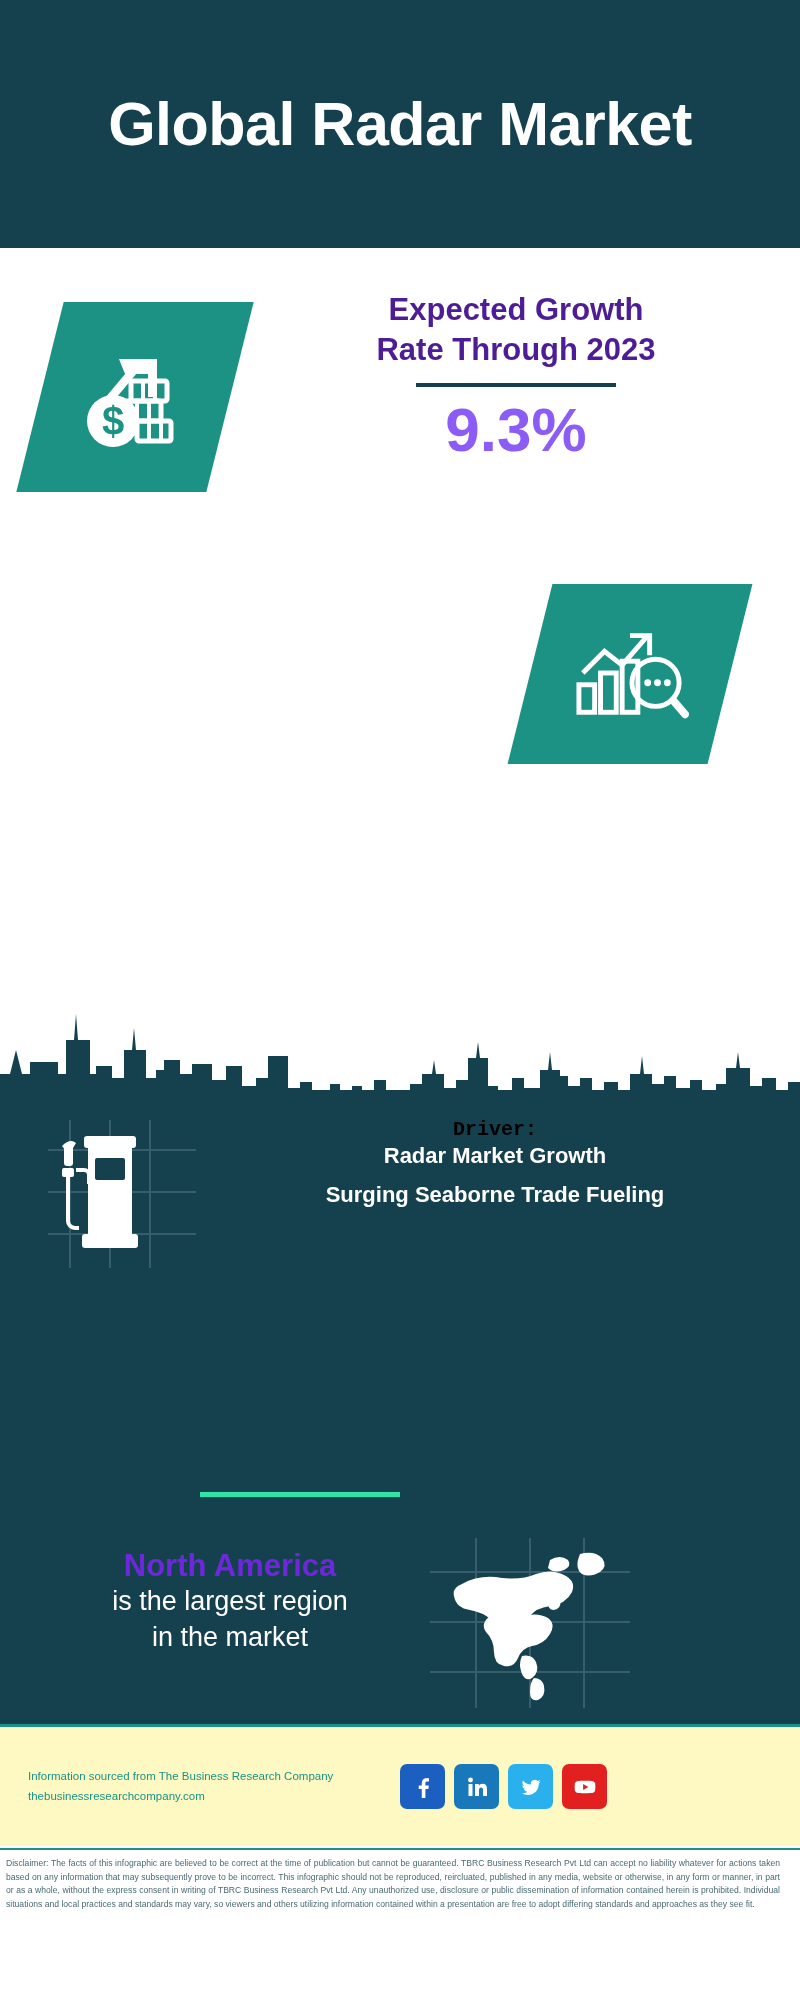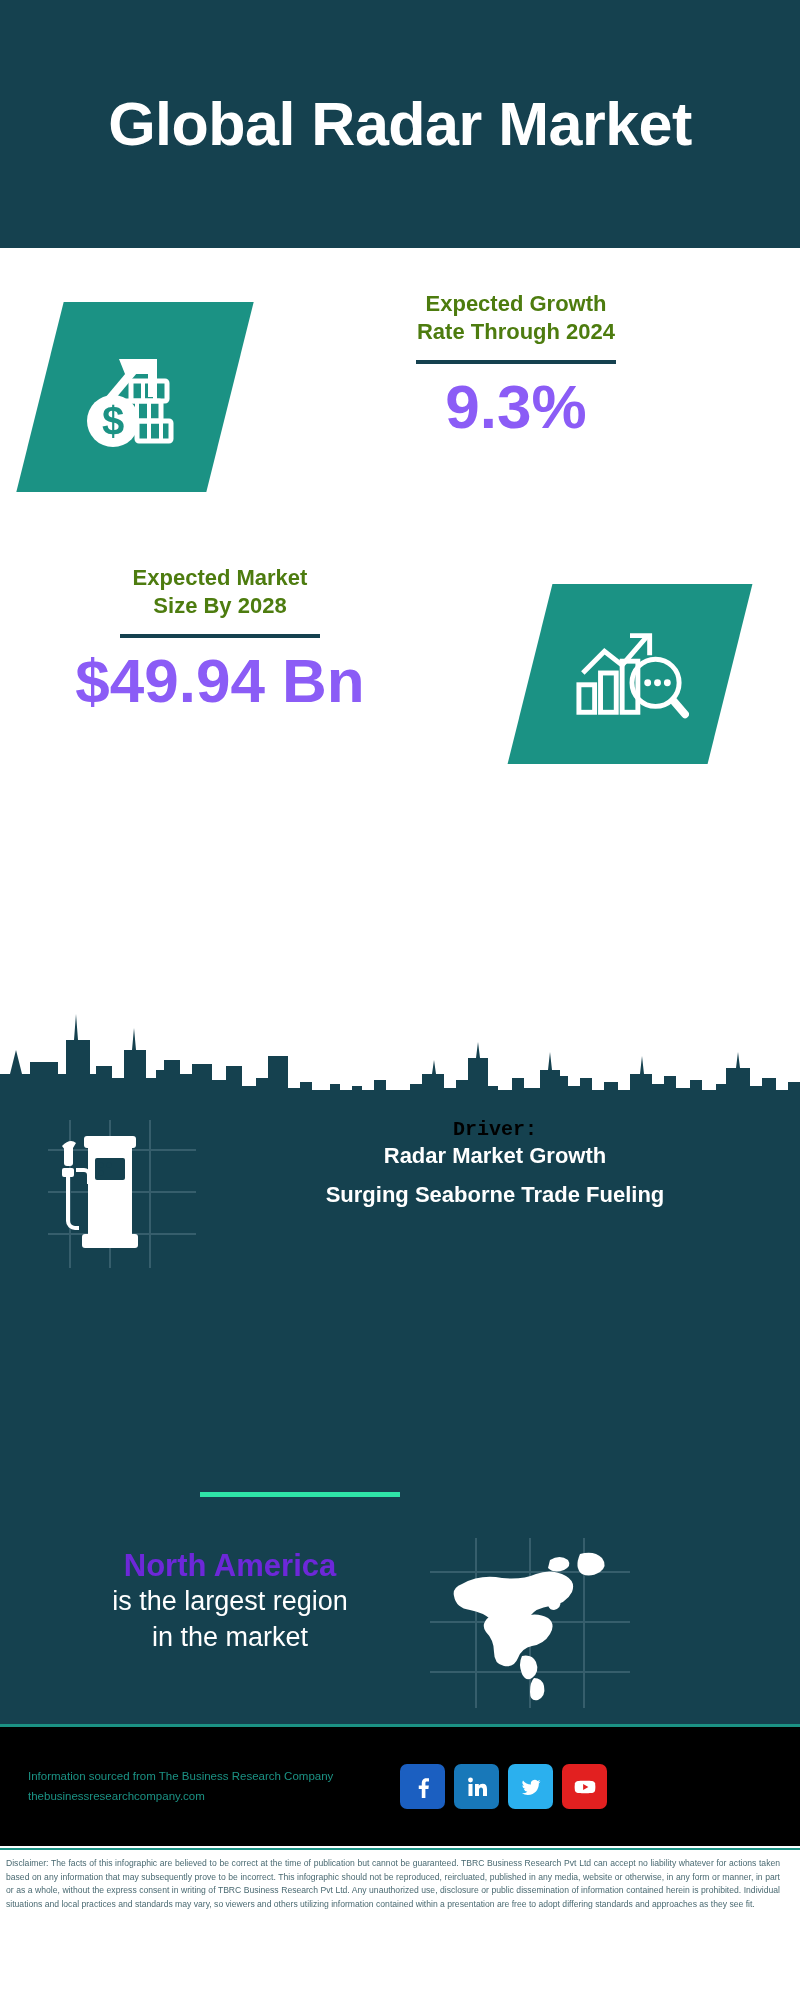--- a/index.html
+++ b/index.html
@@ -34,21 +34,21 @@
     transform:skewX(-14deg);
     display:flex; align-items:center; justify-content:center;
     position:absolute;
   }
   .para > .glyph { transform:skewX(14deg); display:block; }
 
   
   .growth-para { left:40px; top:54px; width:190px; height:190px; }
   .growth-text { position:absolute; left:260px; top:42px; width:512px; text-align:center; }
   .stat-heading {
-    color:#4d7c0f; font-size:22px; font-weight:bold; line-height:1.28;
+    color:#4c1d95; font-size:31px; font-weight:bold; line-height:1.28;
   }
   .rule {
     width:200px; height:4px; background:#15414f;
     margin:14px auto 10px auto;
   }
   .stat-value {
     color:#8b5cf6; font-size:62px; font-weight:bold; line-height:1.05;
   }
 
   
@@ -75,21 +75,21 @@
   }
 
   .region-block { position:absolute; left:40px; top:1548px; width:380px; text-align:center; }
   .region-name { color:#6d28d9; font-size:31px; font-weight:bold; }
   .region-sub { color:#ffffff; font-size:27px; line-height:1.32; }
   .region-map { position:absolute; left:430px; top:1538px; width:200px; height:170px; }
 
   
   .footer {
     position:absolute; left:0; top:1724px; width:800px; height:122px;
-    background:#000000; border-top:3px solid #1b9284;
+    background:#fef9c3; border-top:3px solid #1b9284;
     display:flex; align-items:center;
   }
   .footer-text { margin-left:28px; width:360px; }
   .footer-line { color:#1b9284; font-size:11.5px; line-height:1.7; }
   .socials { display:flex; gap:9px; margin-left:12px; }
   .soc {
     width:45px; height:45px; border-radius:7px;
     display:flex; align-items:center; justify-content:center;
     color:#fff; font-weight:bold;
   }
@@ -137,31 +137,25 @@
 
           <circle cx="38" cy="86" r="26" fill="#ffffff"></circle>
           <text x="38" y="100" font-family="Liberation Sans, sans-serif" font-size="40" font-weight="bold" fill="#1b9284" text-anchor="middle">$</text>
         </g>
       </svg>
     </span>
   </div>
 
   <div class="growth-text">
     <div class="stat-heading">Expected Growth</div>
-    <div class="stat-heading">Rate Through 2024</div>
+    <div class="stat-heading">Rate Through 2023</div>
     <div class="rule"></div>
     <div class="stat-value">9.3%</div>
   </div>
 
-  <div class="size-text">
-    <div class="stat-heading">Expected Market</div>
-    <div class="stat-heading">Size By 2028</div>
-    <div class="rule"></div>
-    <div class="stat-value">$49.94 Bn</div>
-  </div>
 
   <div class="para size-para">
     <span class="glyph">
       <svg width="118" height="112" viewBox="0 0 120 114" aria-hidden="true">
         <g stroke="#ffffff" fill="none" stroke-width="5">
 
           <polyline points="12,58 34,36 52,50 78,20"></polyline>
           <polyline points="60,20 80,20 80,40"></polyline>
 
           <rect x="8" y="70" width="16" height="28"></rect>

